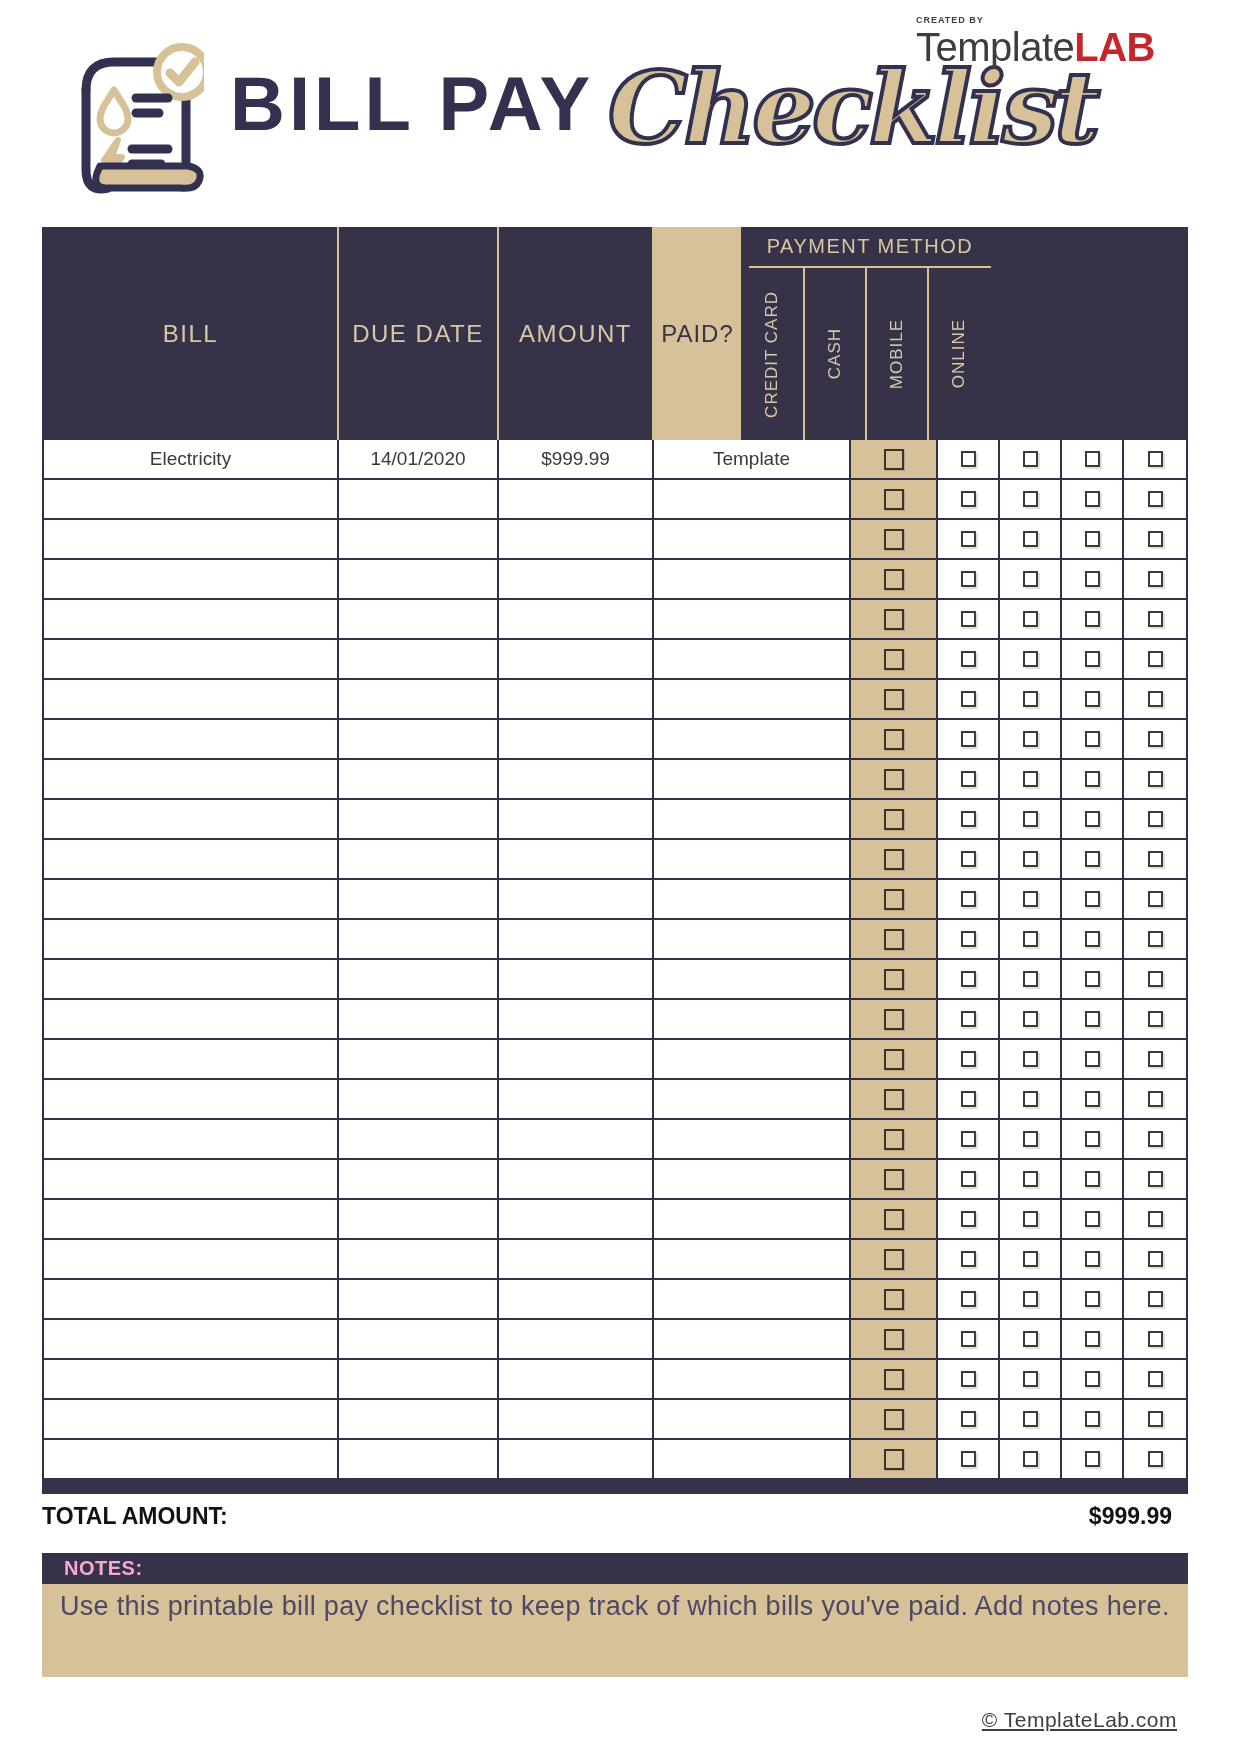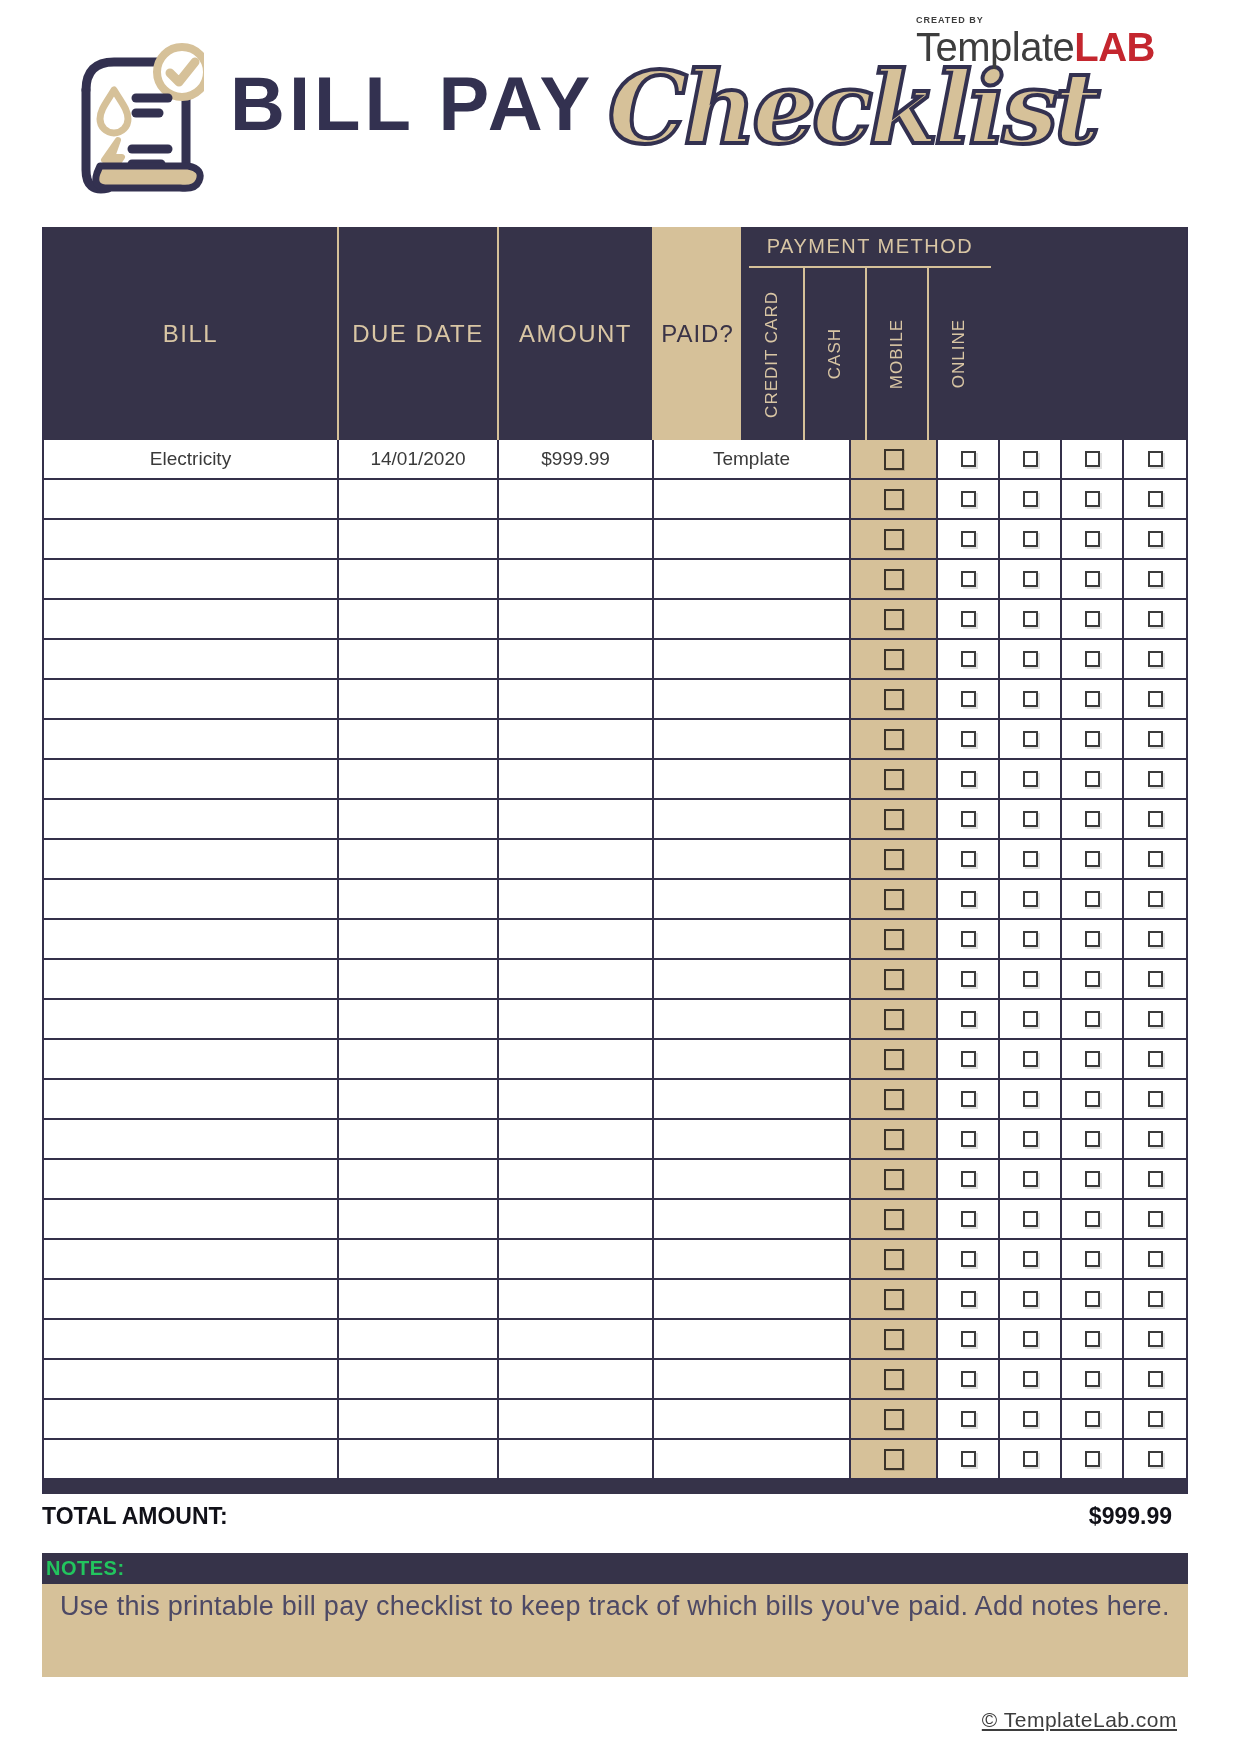--- a/index.html
+++ b/index.html
@@ -79,21 +79,21 @@
     position:absolute; left:42px; top:1503px; width:1146px;
     display:flex; justify-content:space-between; align-items:baseline;
   }
   .total-label { font-size:23px; font-weight:bold; color:#111118; letter-spacing:0; margin-right:92px; }
   .total-value { font-size:23px; font-weight:bold; color:#111118; margin-right:16px; }
 
   
   .notes { position:absolute; left:42px; top:1553px; width:1146px; }
   .notes-header {
     height:31px; background:#363349; display:flex; align-items:center;
-    padding-left:4px; color:#22c55e; font-size:20px; font-weight:bold; letter-spacing:0.5px;
+    padding-left:22px; color:#f9a8d4; font-size:20px; font-weight:bold; letter-spacing:0.5px;
   }
   .notes-body {
     height:93px; background:#d6c199; padding:7px 18px;
     color:#4d4965; font-size:27px; letter-spacing:0.3px;
   }
 
   
   .footer {
     position:absolute; right:63px; top:1708px;
     font-size:21px; color:#3d3d3d; text-decoration:underline; letter-spacing:0.5px;

